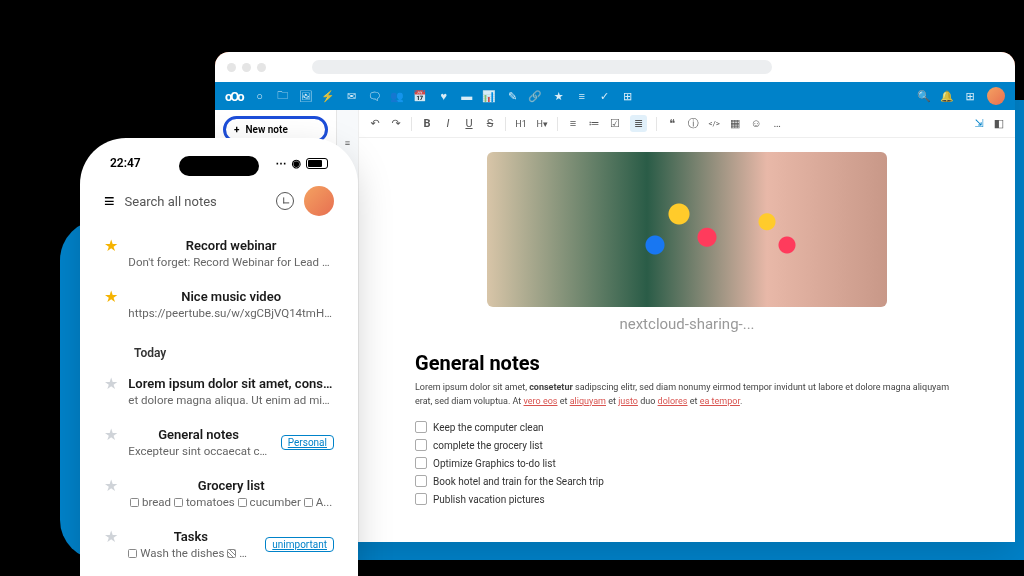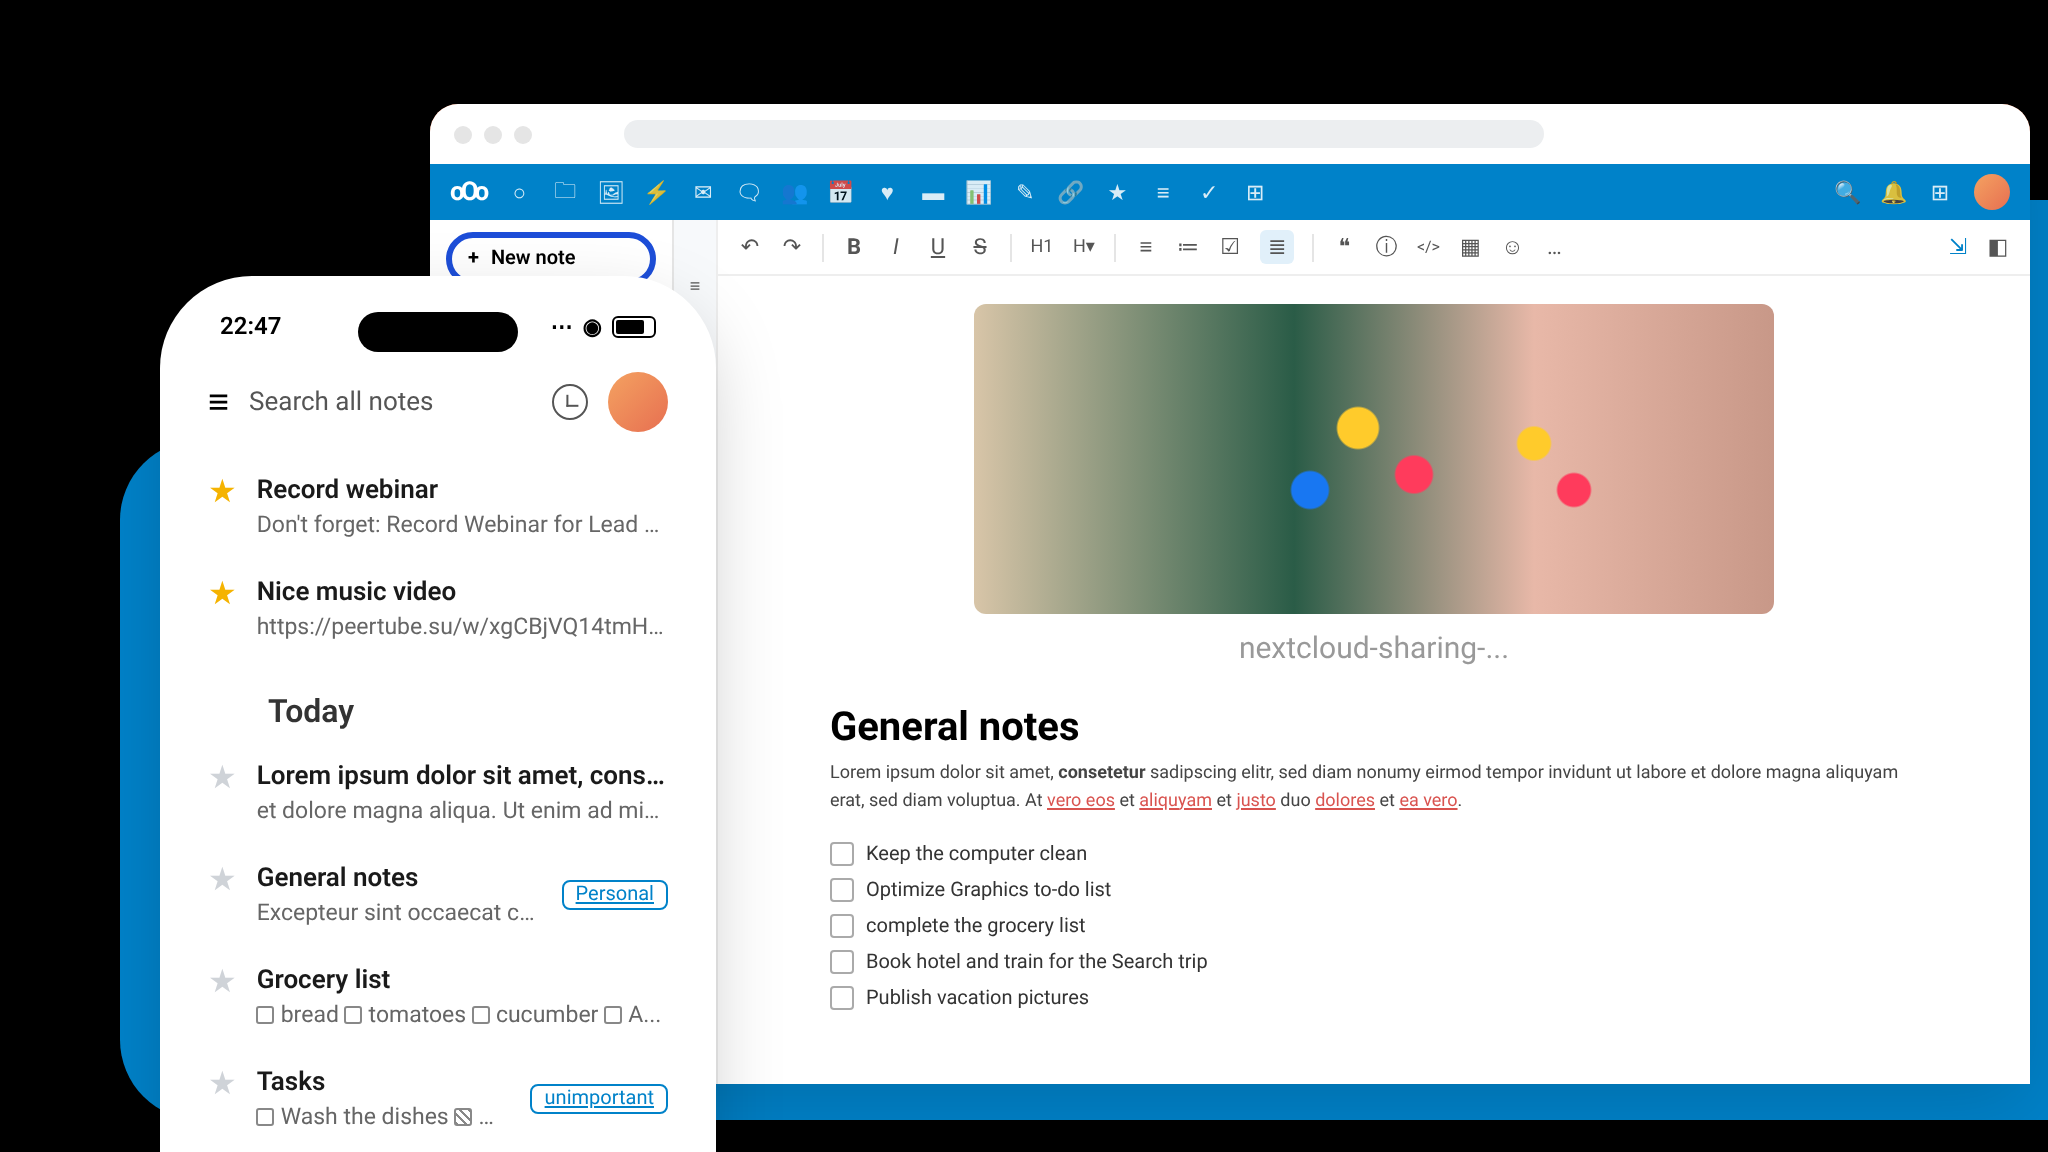--- a/index.html
+++ b/index.html
@@ -68,24 +68,24 @@
 .search-pill { flex: 1; display: flex; align-items: center; gap: 8px; font-size: 13px; color: #555; }
 .clock-ico { width: 18px; height: 18px; border: 1.5px solid #555; border-radius: 50%; position: relative; cursor: pointer; }
 .clock-ico::after { content:""; position:absolute; left:50%; top:50%; width:5px; height:5px; border-left:1.2px solid #555; border-bottom:1.2px solid #555; transform: translate(-30%,-60%); }
 .phone-avatar { width: 30px; height: 30px; border-radius: 50%; background: linear-gradient(135deg,#f4a261,#e76f51); cursor: pointer; }
 
 .note-list { padding: 0 14px; }
 .note-item { display: flex; gap: 10px; padding: 10px 2px; }
 .star { font-size: 16px; line-height: 1; }
 .star.fav { color: #f5b301; }
 .star.nofav { color: #cfd3d8; }
-.note-body { flex: 1; min-width: 0; }
+.note-body { flex: 1; min-width: 0; text-align: center; }
 .note-title { font-size: 13px; font-weight: 600; color: #1a1a1a; margin-bottom: 2px; white-space: nowrap; overflow: hidden; text-overflow: ellipsis; }
 .note-sub { font-size: 11.5px; color: #666; white-space: nowrap; overflow: hidden; text-overflow: ellipsis; }
-.section-label { font-size: 16px; font-weight: 600; color: #333; padding: 16px 2px 6px 32px; }
+.section-label { font-size: 12px; font-weight: 600; color: #333; padding: 16px 2px 6px 32px; }
 .tag { display: inline-block; border: 1.3px solid #0082c9; color: #0082c9; font-size: 10px; padding: 1px 6px; border-radius: 4px; margin-left: 6px; text-decoration: underline; }
 .row-flex { display: flex; align-items: center; justify-content: space-between; gap: 6px; }
 .cbox { display: inline-block; width: 9px; height: 9px; border: 1px solid #888; border-radius: 1.5px; margin: 0 3px 0 0; vertical-align: middle; position: relative; }
 .cbox.dotted { background: repeating-linear-gradient(45deg,#888 0 1px, transparent 1px 3px); }
 </style>
 </head>
 <body>
 
 <div class="blob blob-left"></div>
 <div class="blob blob-right"></div>
@@ -164,31 +164,31 @@
           <span class="tb" style="color:#0082c9">⇲</span>
           <span class="tb">◧</span>
         </div>
       </div>
 
       <div class="doc">
         <div class="hero-img"></div>
         <div class="caption">nextcloud-sharing-...</div>
         <h1>General notes</h1>
         <p class="body-text">
-          <span>Lorem ipsum dolor sit amet, </span><strong>consetetur</strong><span> sadipscing elitr, sed diam nonumy eirmod tempor invidunt ut labore et dolore magna aliquyam erat, sed diam voluptua. At </span><a>vero eos</a><span> et </span><a>aliquyam</a><span> et </span><a>justo</a><span> duo </span><a>dolores</a><span> et </span><a>ea vero</a><span>.</span>
+          <span>Lorem ipsum dolor sit amet, </span><strong>consetetur</strong><span> sadipscing elitr, sed diam nonumy eirmod tempor invidunt ut labore et dolore magna aliquyam erat, sed diam voluptua. At </span><a>vero eos</a><span> et </span><a>aliquyam</a><span> et </span><a>justo</a><span> duo </span><a>dolores</a><span> et </span><a>ea tempor</a><span>.</span>
         </p>
         <ul class="checklist">
           <li>
               <span>Keep the computer clean</span>
             </li>
           <li>
+              <span>complete the grocery list</span>
+            </li>
+          <li>
               <span>Optimize Graphics to-do list</span>
-            </li>
-          <li>
-              <span>complete the grocery list</span>
             </li>
           <li>
               <span>Book hotel and train for the Search trip</span>
             </li>
           <li>
               <span>Publish vacation pictures</span>
             </li>
         </ul>
       </div>
     </div>

